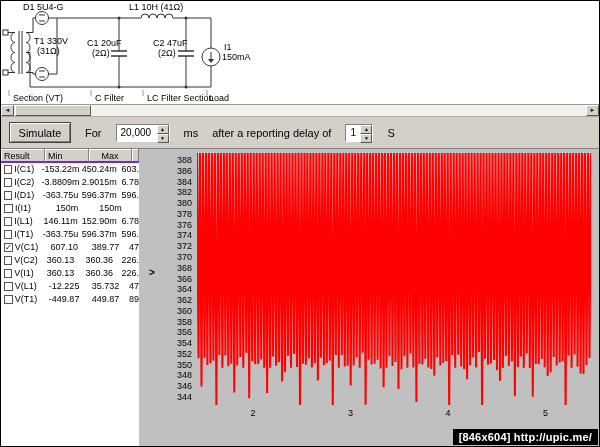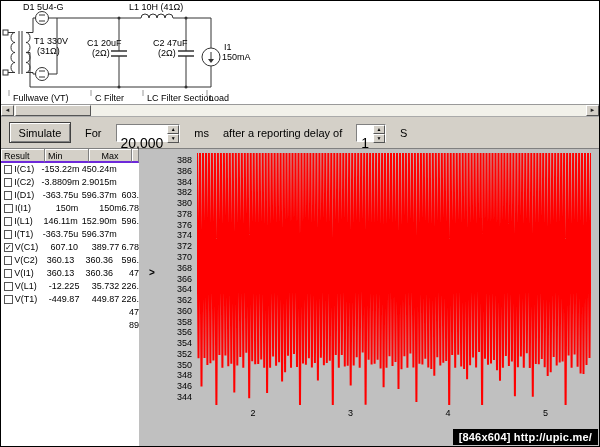--- a/index.html
+++ b/index.html
@@ -14,40 +14,40 @@
   
   .hscroll { height:12px; background:#f2f1ea; display:flex; border-bottom:1px solid #aaa; }
   .sbtn { width:13px; height:11px; background:#d4d0c8; border:1px solid; border-color:#fff #555 #555 #fff; font-size:6px; line-height:9px; text-align:center; color:#222; }
   .strack { flex:1; position:relative; }
   .sthumb { position:absolute; left:1px; top:0; width:76px; height:11px; background:#d4d0c8; border:1px solid; border-color:#fff #555 #555 #fff; }
 
   
   .toolbar { height:32px; display:flex; align-items:center; gap:14px; padding:0 8px; font-size:11px; color:#000; background:#d4d0c8; border-bottom:1px solid #808080; }
   .simbtn { width:62px; height:21px; font-size:11px; font-family:inherit; color:#000; background:#d4d0c8; border:1px solid #404040; box-shadow:inset 1px 1px 0 #ffffff, inset -1px -1px 0 #808080; }
   .spin { display:flex; height:18px; background:#fff; border:1px solid; border-color:#808080 #fff #fff #808080; }
-  .spinval { display:block; padding:2px 4px 0 4px; font-size:14px; min-width:40px;margin-top:8px; }
+  .spinval { display:block; padding:2px 4px 0 4px; font-size:10px; min-width:40px; }
   .spin.small .spinval { min-width:14px; }
   .sparrows { width:12px; display:flex; flex-direction:column; }
   .sparrows i { flex:1; font-style:normal; font-size:5px; line-height:7px; text-align:center; background:#d4d0c8; border:1px solid; border-color:#fff #555 #555 #fff; color:#000; }
 
   
   .main { display:flex; height:297px; }
   .results { width:138px; background:#fff; overflow:hidden; font-size:9px; color:#000; }
   .thead { display:flex; height:14px; background:#d4d0c8; }
   .th { border-right:1px solid #808080; border-bottom:2px solid #6d28d9; box-shadow:inset 1px 1px 0 #fff; padding:2px 3px 0 3px; height:14px; overflow:hidden; }
   .th-result { width:44px; }
   .th-min { width:44px; }
   .th-max { width:43px; text-align:center; }
   .th-rest { flex:1; }
   .trow { display:flex; height:13px; line-height:13px; white-space:nowrap; }
   .cb { width:9px; height:9px; margin:2px 2px 0 3px; background:#fff; border:1px solid #555; font-size:8px; line-height:8px; text-align:center; color:#000; }
   .cname { width:30px; }
   .cmin { width:44px; text-align:center; }
   .cmax { width:43px; text-align:center; }
-  .cext { padding-left:3px;margin-top:26px; }
+  .cext { padding-left:3px; }
 
   
   .chart { flex:1; position:relative; background:#c0c0c0; color:#000; }
   .marker { position:absolute; left:10px; font-size:10px; font-weight:bold; line-height:10px; }
   .yaxis { position:absolute; left:0; top:4px; width:53px; height:252px; }
   .ytick { position:absolute; right:0; width:53px; text-align:right; font-size:9px; line-height:9px; }
   .plot { position:absolute; left:58px; top:4px; width:394px; height:252px; overflow:hidden; }
   .plot svg { display:block; }
   .xaxis { position:absolute; left:58px; top:259px; width:394px; height:12px; }
   .xtick { position:absolute; top:0; font-size:9px; line-height:10px; }
@@ -112,21 +112,21 @@
     <div class="slabel" style="left:22px;top:2px">D1 5U4-G</div>
     <div class="slabel" style="left:33px;top:36px">T1 330V</div>
     <div class="slabel" style="left:36px;top:46px">(31Ω)</div>
     <div class="slabel" style="left:86px;top:38px">C1 20uF</div>
     <div class="slabel" style="left:91px;top:48px">(2Ω)</div>
     <div class="slabel" style="left:128px;top:2px">L1 10H (41Ω)</div>
     <div class="slabel" style="left:152px;top:38px">C2 47uF</div>
     <div class="slabel" style="left:157px;top:48px">(2Ω)</div>
     <div class="slabel" style="left:223px;top:42px">I1</div>
     <div class="slabel" style="left:221px;top:52px">150mA</div>
-    <div class="sect" style="left:12px">Fullwave (VT)</div>
+    <div class="sect" style="left:12px">Section (VT)</div>
     <div class="sect" style="left:94px">C Filter</div>
     <div class="sect" style="left:146px">LC Filter Section</div>
     <div class="sect" style="left:208px">Load</div>
   </div>
 
   <div class="hscroll">
     <div class="sbtn">◄</div>
     <div class="strack">
       <div class="sthumb"></div>
     </div>

